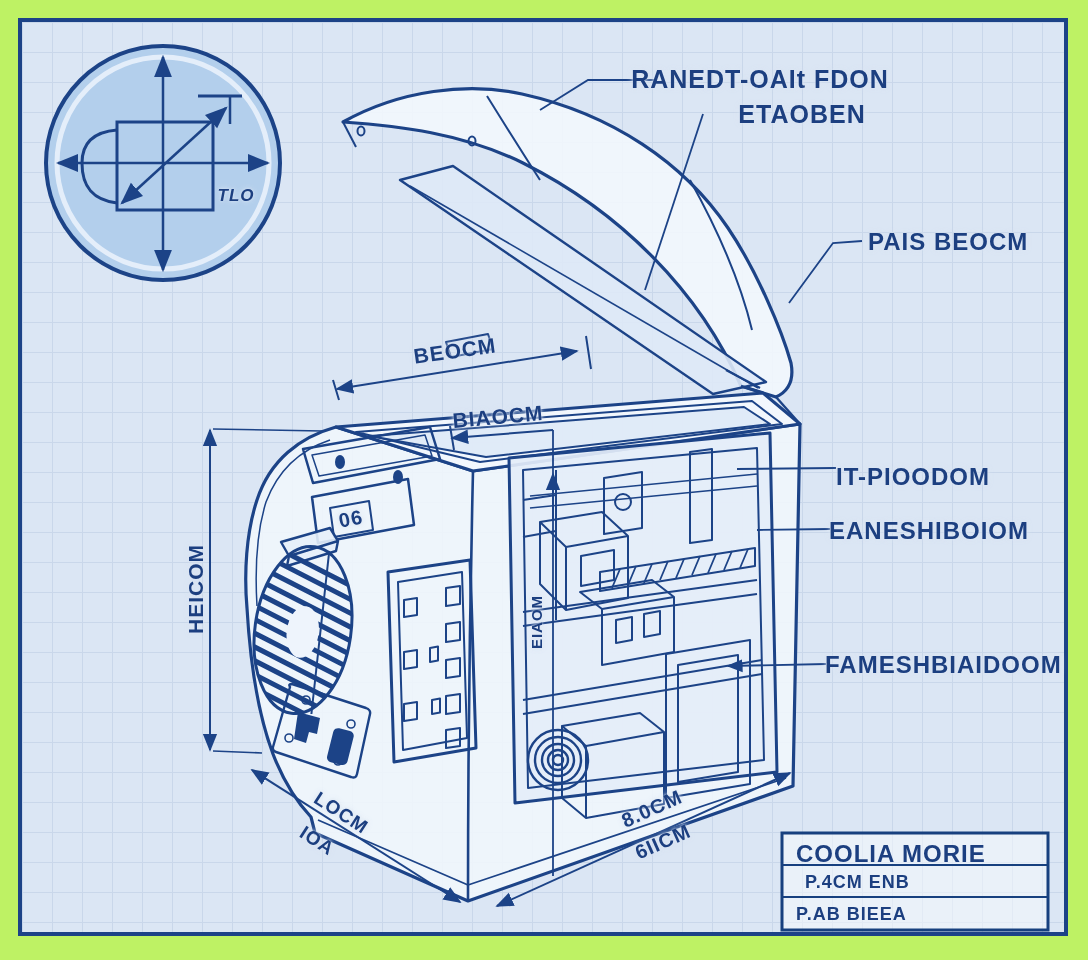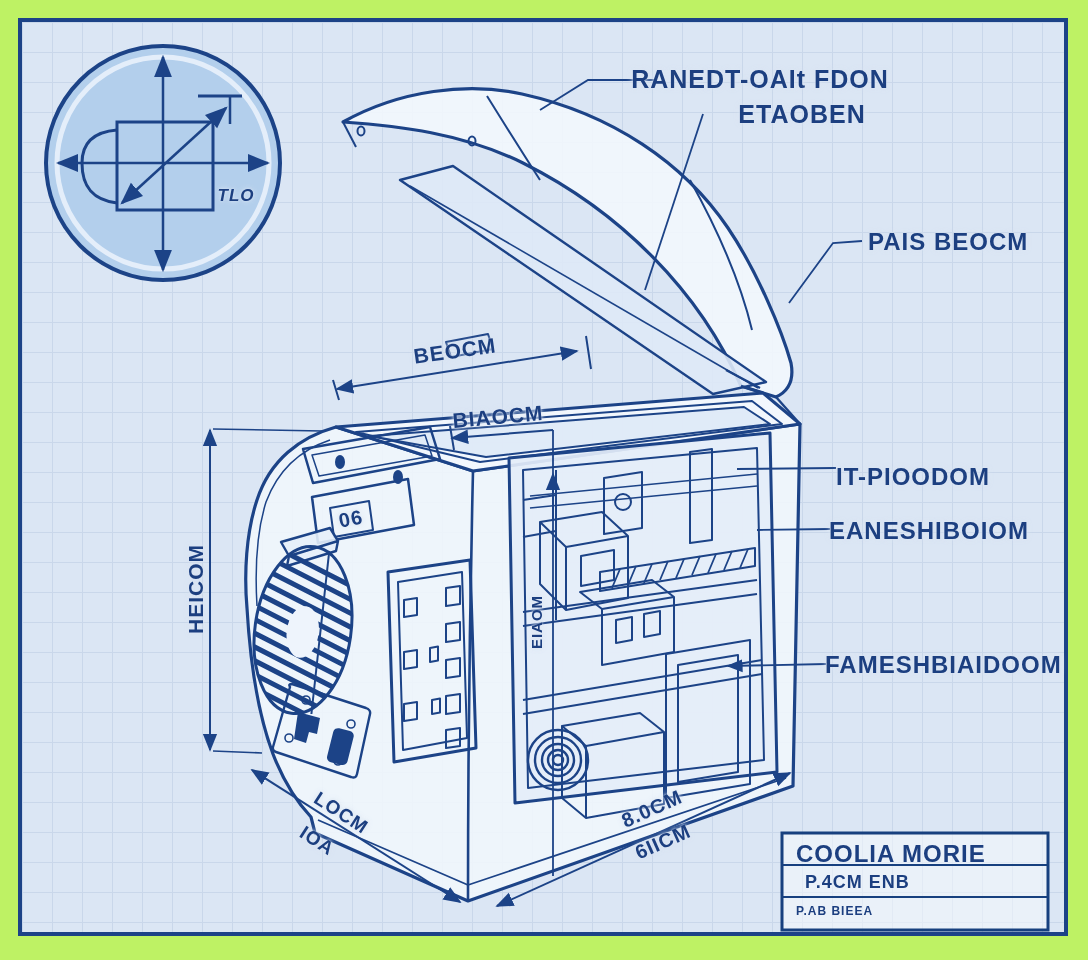--- a/index.html
+++ b/index.html
@@ -175,14 +175,14 @@
   <span class="lbl ctr t19" style="left:341px;top:813px;transform:translate(-50%,-50%) rotate(33deg);">LOCM</span>
   <span class="lbl ctr t19" style="left:317px;top:841px;transform:translate(-50%,-50%) rotate(33deg);">IOA</span>
   <span class="lbl ctr t20" style="left:652px;top:809px;transform:translate(-50%,-50%) rotate(-24deg);">8.0CM</span>
   <span class="lbl ctr t20" style="left:663px;top:842px;transform:translate(-50%,-50%) rotate(-24deg);">6IICM</span>
 
   <span class="lbl ctr t17" style="left:236px;top:196px;font-style:italic;">TLO</span>
   <span class="lbl ctr t20" style="left:351px;top:519px;transform:translate(-50%,-50%) rotate(-11deg);">06</span>
 
   <span class="tb-row" style="left:796px;top:840px;font-size:24px;">COOLIA MORIE</span>
   <span class="tb-row" style="left:796px;top:872px;font-size:18px;margin-left:9px;">P.4CM ENB</span>
-  <span class="tb-row" style="left:796px;top:904px;font-size:12px;">P.AB BIEEA</span>
+  <span class="tb-row" style="left:796px;top:904px;font-size:18px;">P.AB BIEEA</span>
 </div>
 
 </body></html>

